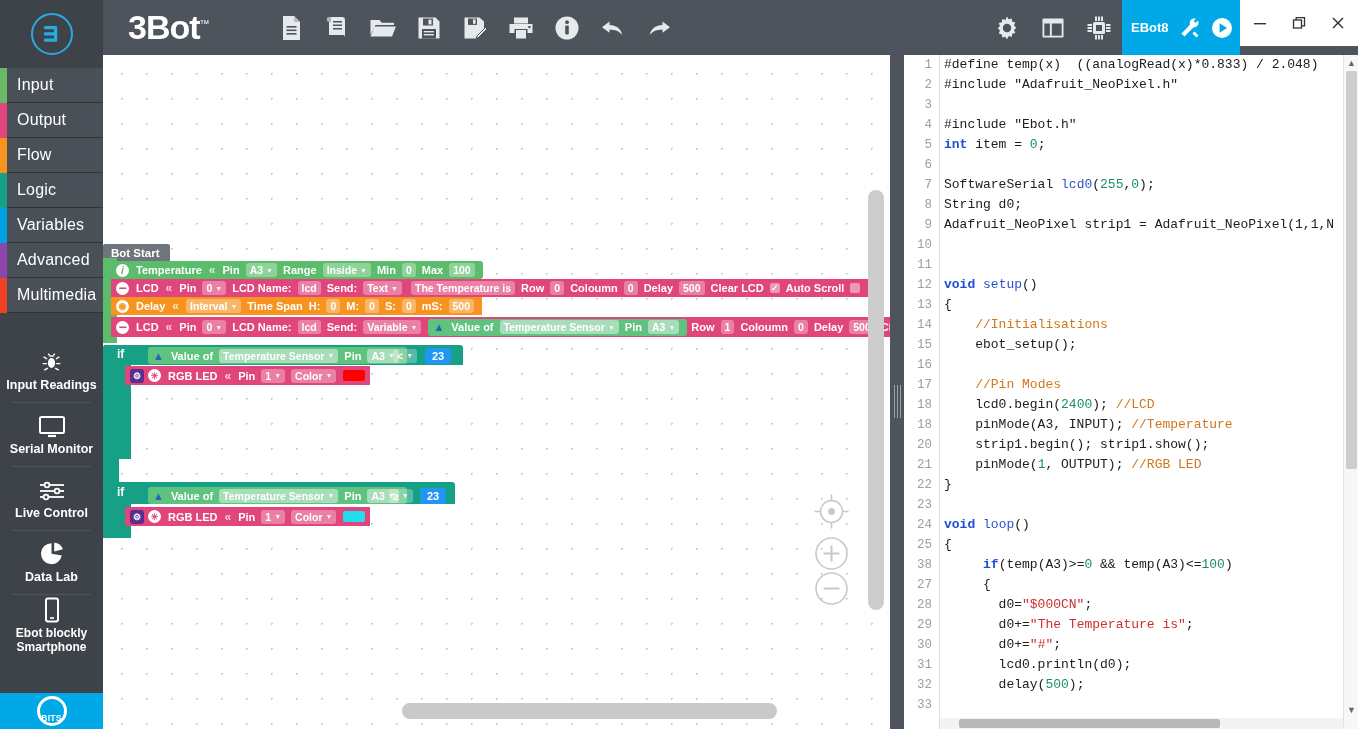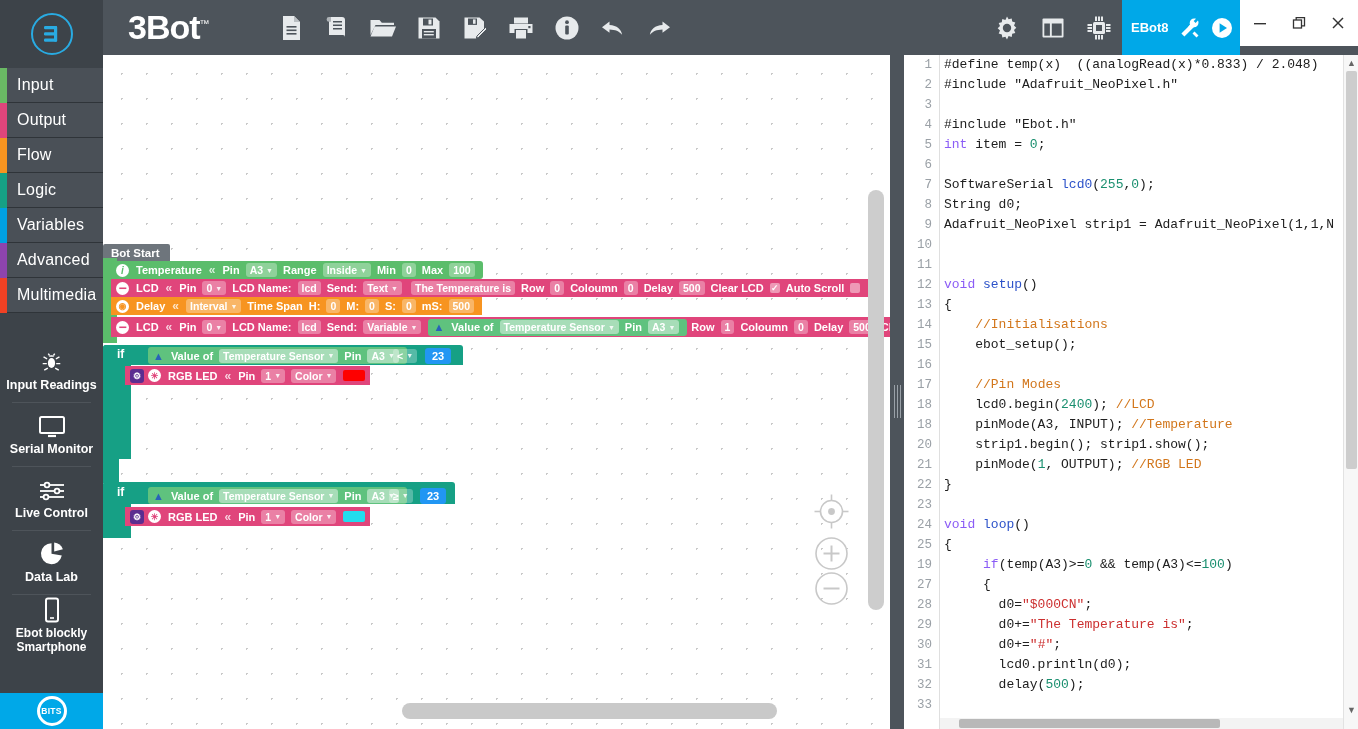--- a/index.html
+++ b/index.html
@@ -51,21 +51,21 @@
     color:#fff; font-size:12.5px; margin-top:4px; text-align:center;
     line-height:1.15; font-weight:bold;
   }
   .tool-label.two { font-size:12px; }
 
   .bits-bar {
     position:absolute; bottom:0; left:0; width:103px; height:36px;
     background:#00a8e8; display:flex; align-items:center; justify-content:center;
   }
   .bits-logo {
-    display:flex; align-items:center; justify-content:center;
+    display:flex; align-items:flex-end; justify-content:center;
     width:30px; height:30px; border-radius:50%;
     border:3px solid #fff; position:relative;
   }
   .bits-logo span{
     color:#fff; font-size:8.5px; font-weight:bold; letter-spacing:.3px;
   }
 
   
   .topbar {
     position:absolute; left:103px; top:0; width:1255px; height:55px;
@@ -204,21 +204,21 @@
     height:20px; line-height:20px; text-align:right; padding-right:7px;
     color:#9aa0a6; font-size:12.5px; font-family:"Liberation Mono", monospace;
   }
   .codelines {
     position:absolute; left:40px; top:0; width:414px; height:674px;
   }
   .codelines div {
     height:20px; line-height:20px; font-size:13px; white-space:pre;
     font-family:"Liberation Mono", monospace; color:#202020;
   }
-  .k-kw { color:#8b5cf6; font-weight:normal; }
+  .k-kw { color:#1d4ed8; font-weight:bold; }
   .k-num { color:#1a8f6f; }
   .k-str { color:#cc2f2f; }
   .k-cm { color:#d2761b; }
   .k-id { color:#2c52c9; }
 </style>
 </head>
 <body>
 
 <div id="app">
 
@@ -790,21 +790,21 @@
       <div>16</div>
       <div>17</div>
       <div>18</div>
       <div>18</div>
       <div>20</div>
       <div>21</div>
       <div>22</div>
       <div>23</div>
       <div>24</div>
       <div>25</div>
-      <div>19</div>
+      <div>38</div>
       <div>27</div>
       <div>28</div>
       <div>29</div>
       <div>30</div>
       <div>31</div>
       <div>32</div>
       <div>33</div>
     </div>
 
     <div class="codelines">

